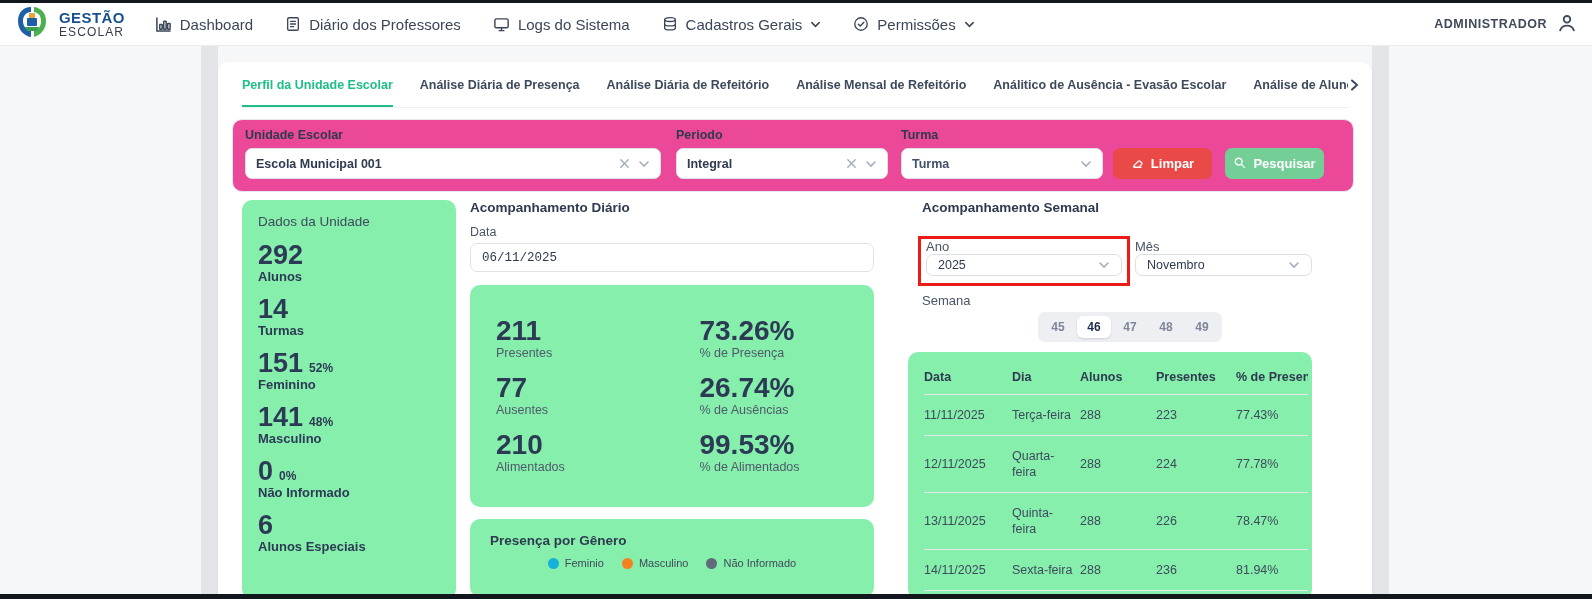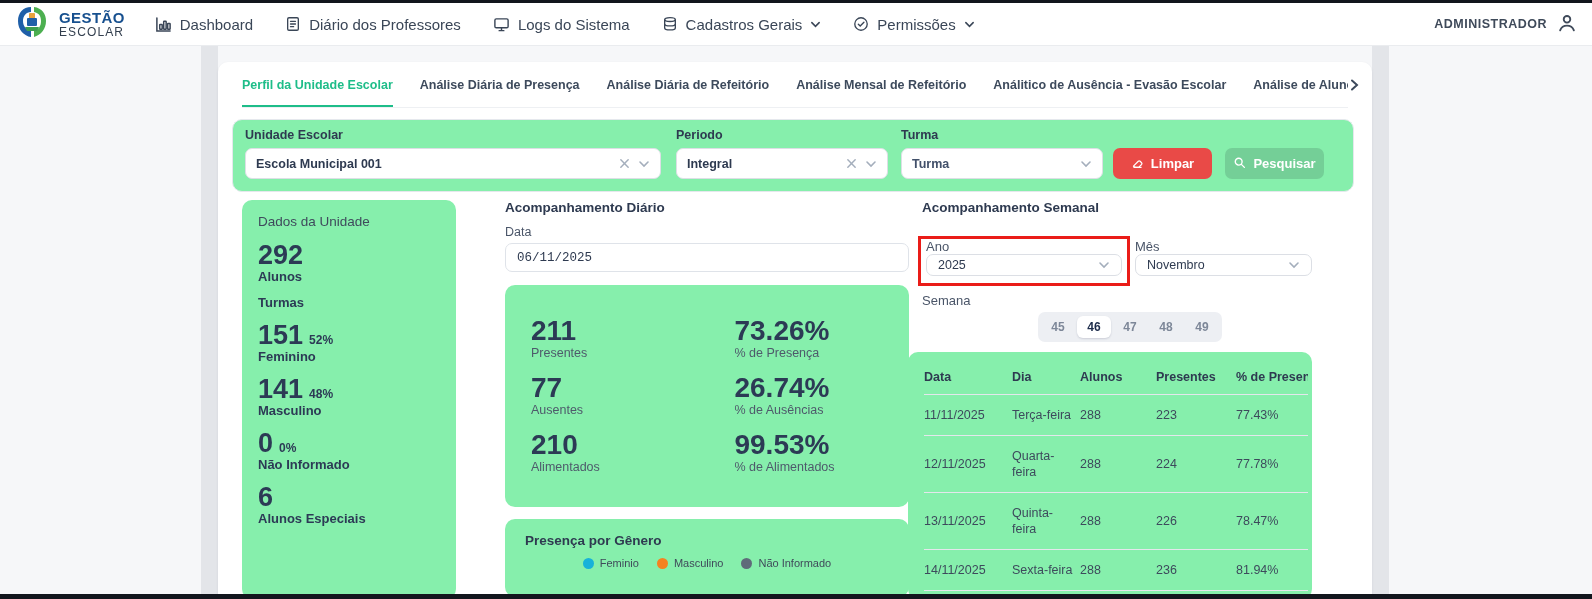--- a/index.html
+++ b/index.html
@@ -36,21 +36,21 @@
   .tabs-row{position:absolute;left:24px;right:24px;top:0;height:46px;display:flex;align-items:stretch;
     gap:27px;border-bottom:1px solid #eef0f3;overflow:hidden;padding-right:26px;}
   .tab{display:flex;align-items:center;font-size:12.5px;font-weight:700;color:#3d4a5c;
     white-space:nowrap;cursor:pointer;position:relative;flex:0 0 auto;}
   .tab.active{color:#1ebd89;}
   .tab.active::after{content:"";position:absolute;left:0;right:0;bottom:0;height:2px;background:#1ebd89;}
   .tabs-next{position:absolute;right:8px;top:13px;width:20px;height:20px;display:flex;
     align-items:center;justify-content:center;cursor:pointer;color:#3d4a5c;}
 
   
-  .filter-card{position:absolute;left:14px;top:57px;width:1122px;height:73px;background:#86efac;
+  .filter-card{position:absolute;left:14px;top:57px;width:1122px;height:73px;background:#ec4899;
     border:1px solid #e5e8ed;border-radius:10px;}
   .f-label{position:absolute;top:8px;font-size:12.5px;font-weight:700;color:#2e3a50;}
   .f-select{position:absolute;top:28px;height:31px;border:1px solid #dcdfe5;border-radius:7px;
     background:#fff;display:flex;align-items:center;padding:0 10px;cursor:pointer;}
   .f-select .val{flex:1;font-size:12.5px;font-weight:700;color:#2e3a50;overflow:hidden;white-space:nowrap;}
   .f-select .val.placeholder{color:#42506a;}
   .sel-ico{display:flex;align-items:center;color:#a4aebc;margin-left:8px;cursor:pointer;}
   .btn{position:absolute;top:28px;height:31px;border:none;border-radius:7px;display:flex;
     align-items:center;justify-content:center;gap:7px;color:#fff;font-size:13px;font-weight:700;
     font-family:"Liberation Sans",sans-serif;cursor:pointer;}
@@ -60,21 +60,21 @@
   
   .card{background:#86efac;border-radius:10px;}
   .col-title{font-size:13.5px;font-weight:600;color:#2e3a50;}
 
   .dados-card{position:absolute;left:24px;top:138px;width:214px;height:399px;padding:14px 16px;}
   .dados-title{font-size:13.5px;font-weight:400;color:#3f4a5c;margin-bottom:12px;}
   .stat-value{font-size:27px;font-weight:800;color:#2c3a55;line-height:28px;}
   .stat-sub{font-size:12px;font-weight:700;color:#2c3a55;margin-left:6px;}
   .stat-label{font-size:13px;font-weight:700;color:#2c3a55;line-height:16px;margin-bottom:10px;}
 
-  .col-diario{position:absolute;left:252px;top:138px;width:404px;height:399px;margin-left:35px;}
+  .col-diario{position:absolute;left:252px;top:138px;width:404px;height:399px;}
   .small-label{font-size:12.5px;color:#4a5568;margin:10px 0 4px;}
   .date-input{width:100%;height:29px;border:1px solid #dfe3e9;border-radius:7px;padding:0 11px;
     font-size:12.5px;font-weight:400;color:#2e3a50;font-family:Liberation Mono, monospace;background:#fff;}
   .diario-stats{margin-top:13px;height:222px;padding:31px 26px;display:flex;gap:36px;}
   .ds-col{display:flex;flex-direction:column;}
   .ds-col.left{width:53%;} .ds-col.right{width:47%;}
   .ds-value{font-size:28px;font-weight:800;color:#2c3a55;line-height:30px;}
   .ds-label{font-size:12.5px;color:#4e5a6b;line-height:15px;margin-bottom:12px;}
   .genero-card{margin-top:12px;height:78px;padding:14px 20px 0;}
   .legend{display:flex;justify-content:center;gap:18px;margin-top:9px;flex-wrap:wrap;row-gap:4px;}
@@ -272,20 +272,21 @@
       </span>
       <span>Pesquisar</span>
     </button>
   </div>
 
   <div class="card dados-card">
     <div class="dados-title">Dados da Unidade</div>
     <div id="dados-stats">
         <div><span class="stat-value">292</span></div>
         <div class="stat-label">Alunos</div>
+        <div><span class="stat-value">14</span></div>
         <div class="stat-label">Turmas</div>
         <div><span class="stat-value">151</span><span class="stat-sub">52%</span></div>
         <div class="stat-label">Feminino</div>
         <div><span class="stat-value">141</span><span class="stat-sub">48%</span></div>
         <div class="stat-label">Masculino</div>
         <div><span class="stat-value">0</span><span class="stat-sub">0%</span></div>
         <div class="stat-label">Não Informado</div>
         <div><span class="stat-value">6</span></div>
         <div class="stat-label">Alunos Especiais</div>
       </div>

